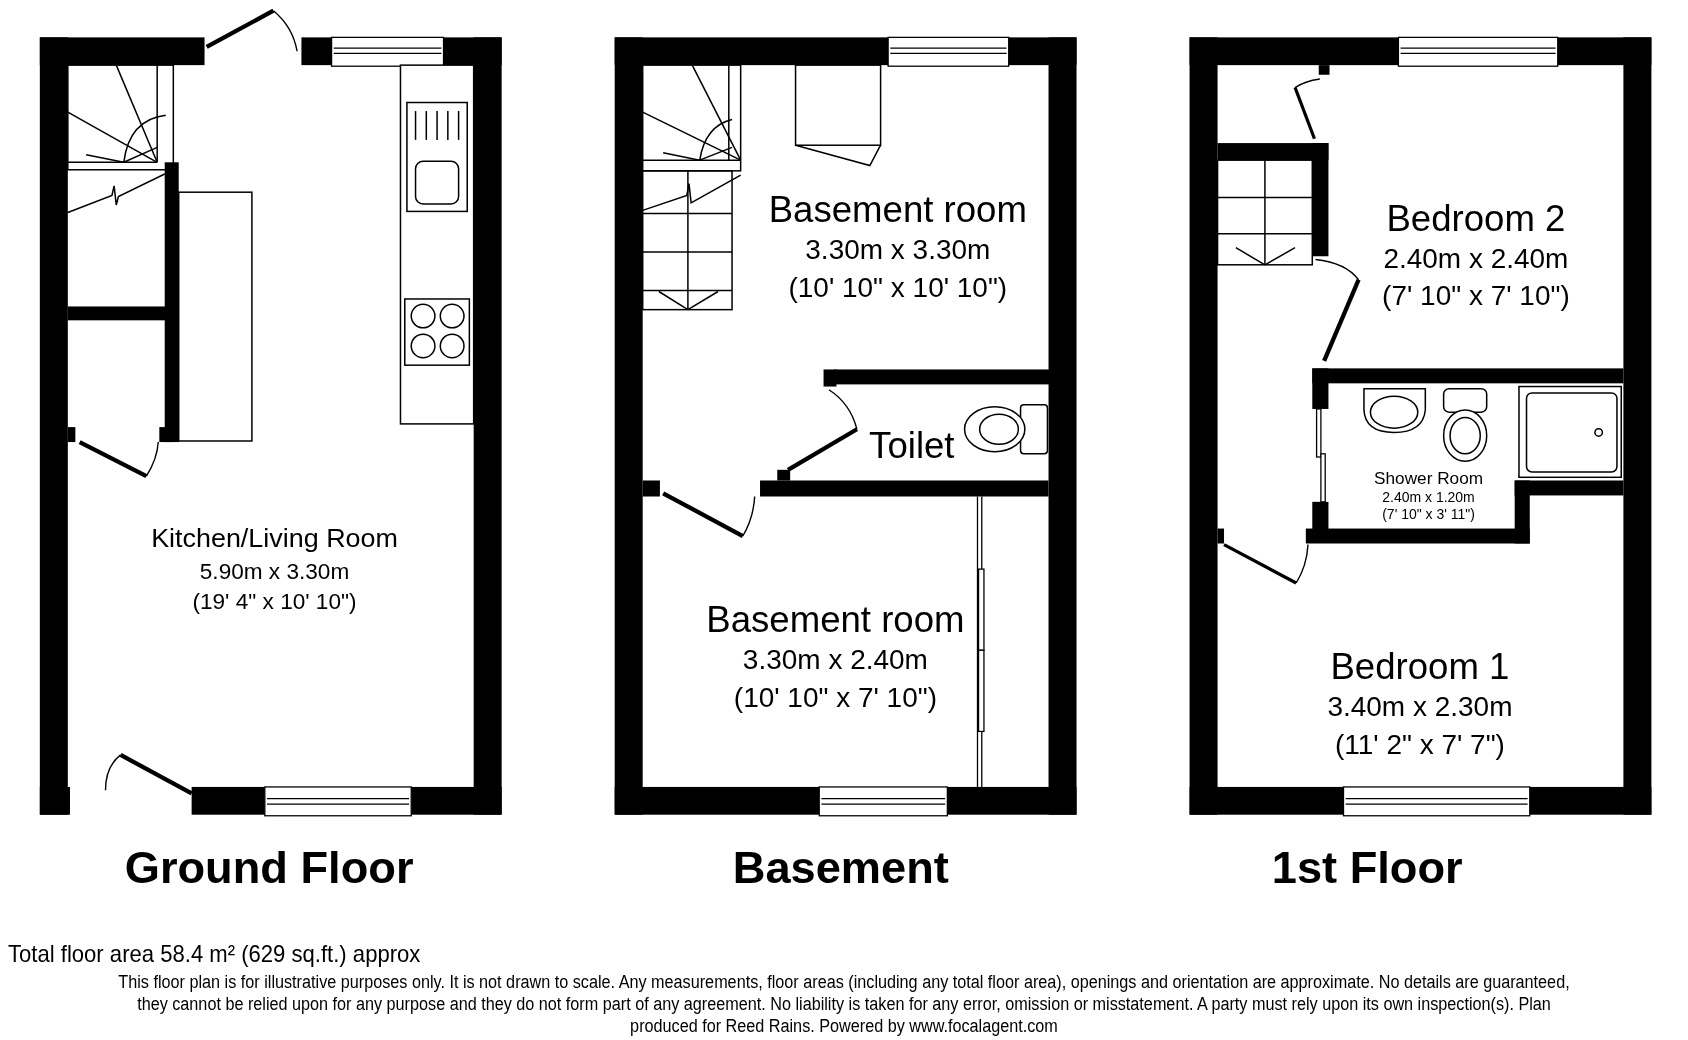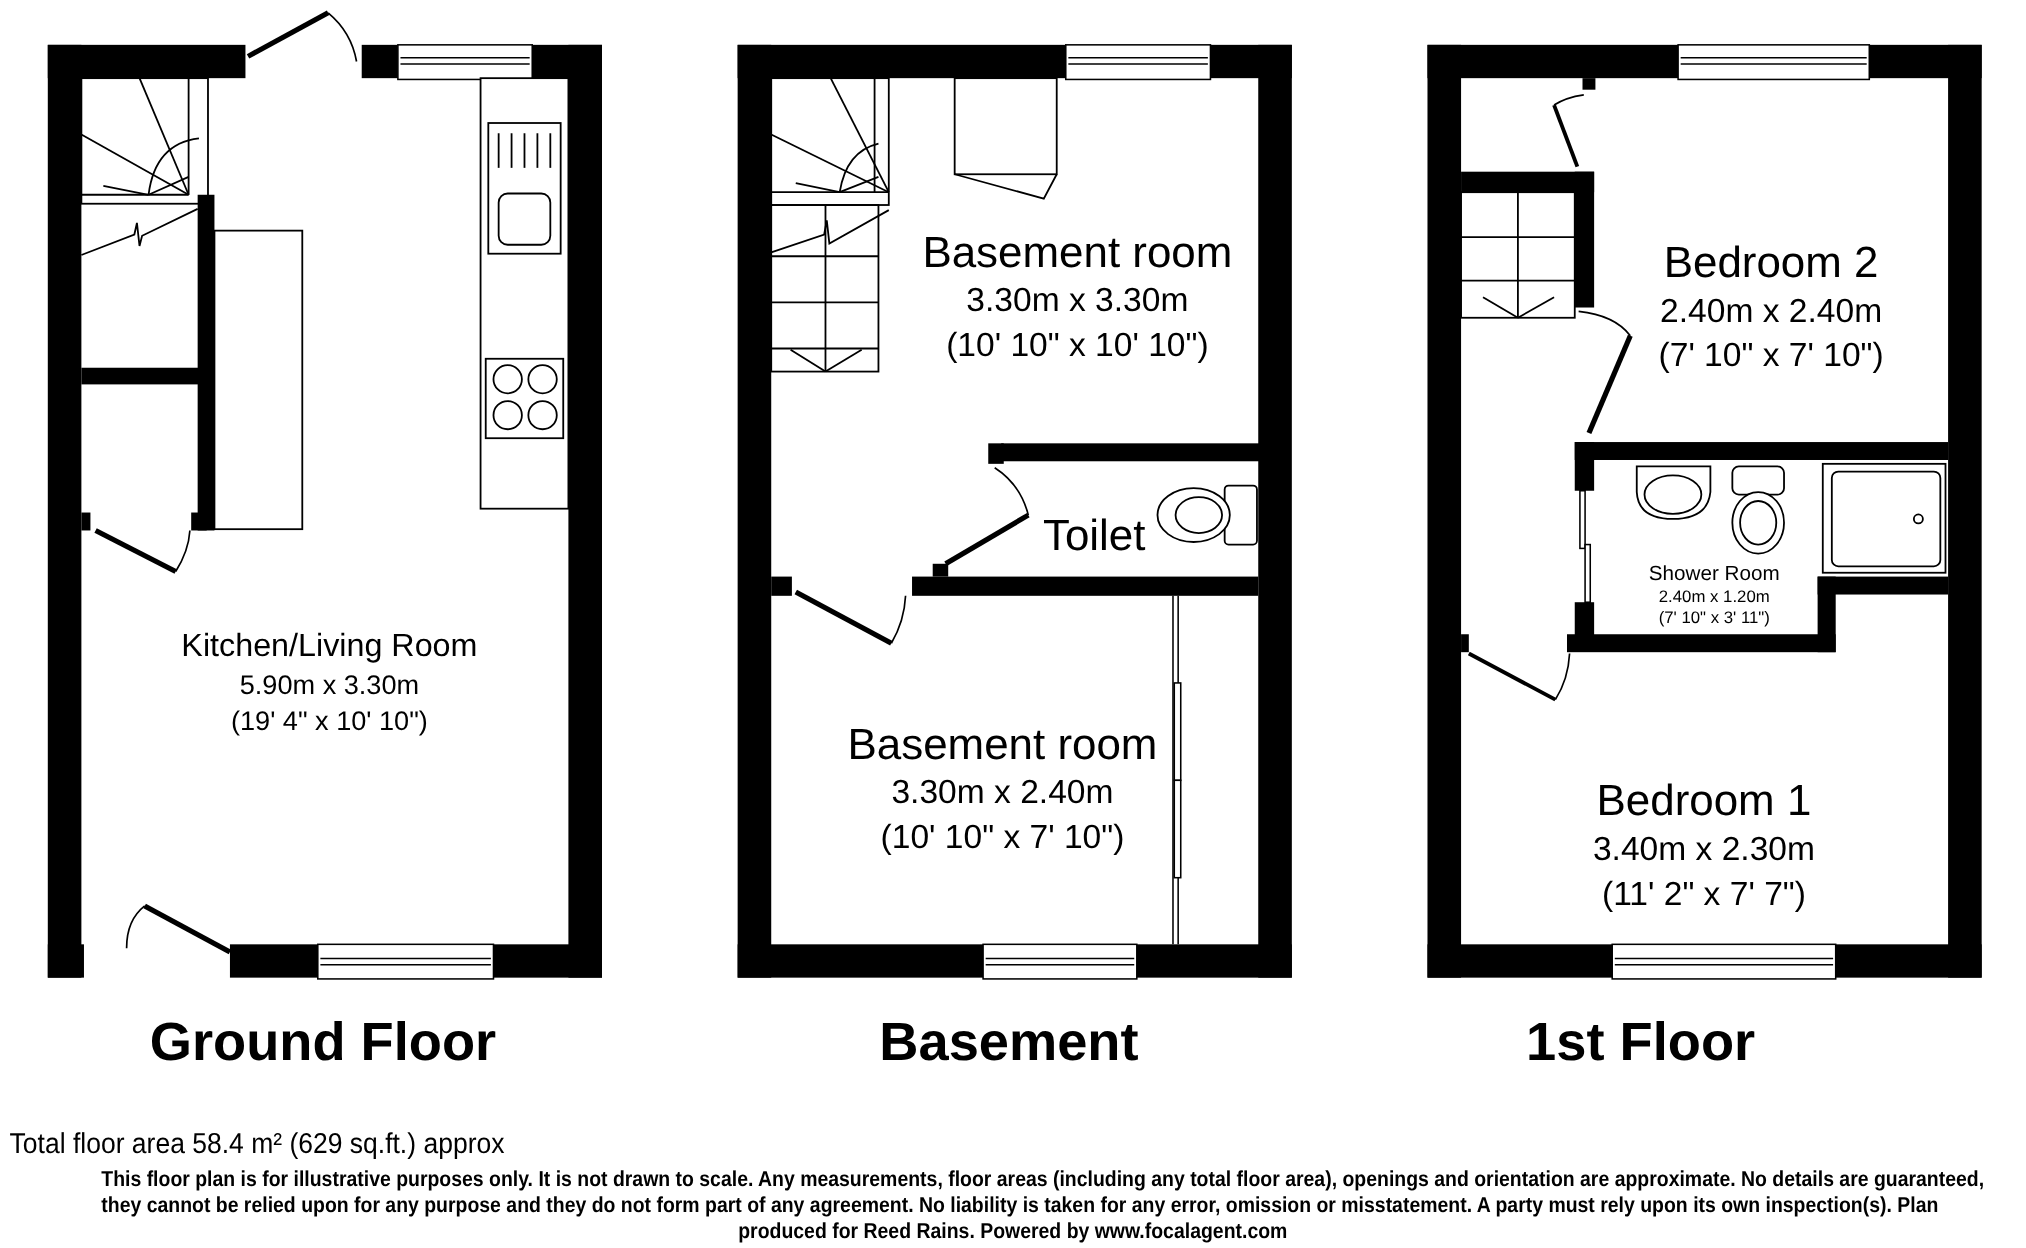--- a/index.html
+++ b/index.html
@@ -1,21 +1,21 @@
 <!DOCTYPE html>
 <html><head>
 <meta charset="utf-8">
 <style>
   html, body { margin: 0; padding: 0; background: #ffffff; }
   body { width: 1688px; height: 1040px; overflow: hidden; position: relative; font-family: "Liberation Sans", sans-serif; color: #000; }
   #plan { position: absolute; left: 0; top: 0; width: 1688px; height: 1040px; }
   #plan text { font-family: "Liberation Sans", sans-serif; fill: #000; }
   .footer { position: absolute; left: 0; top: 0; width: 1688px; height: 1040px; pointer-events: none; }
   .total { position: absolute; left: 8px; top: 940px; font-size: 24px; white-space: nowrap; transform: scaleX(0.92); transform-origin: left top; }
-  .disclaimer { position: absolute; left: 0; top: 971px; width: 1688px; text-align: center; font-size: 18px; line-height: 22px; font-weight: bold; }
+  .disclaimer { position: absolute; left: 0; top: 971px; width: 1688px; text-align: center; font-size: 18px; line-height: 22px; }
   .disclaimer div { white-space: nowrap; transform: scaleX(0.9); transform-origin: center top; }
 </style>
 </head>
 <body>
 
 <svg id="plan" viewBox="0 0 1568 974" preserveAspectRatio="none" xmlns="http://www.w3.org/2000/svg">
 
   <g>
 
     <g fill="#000">

